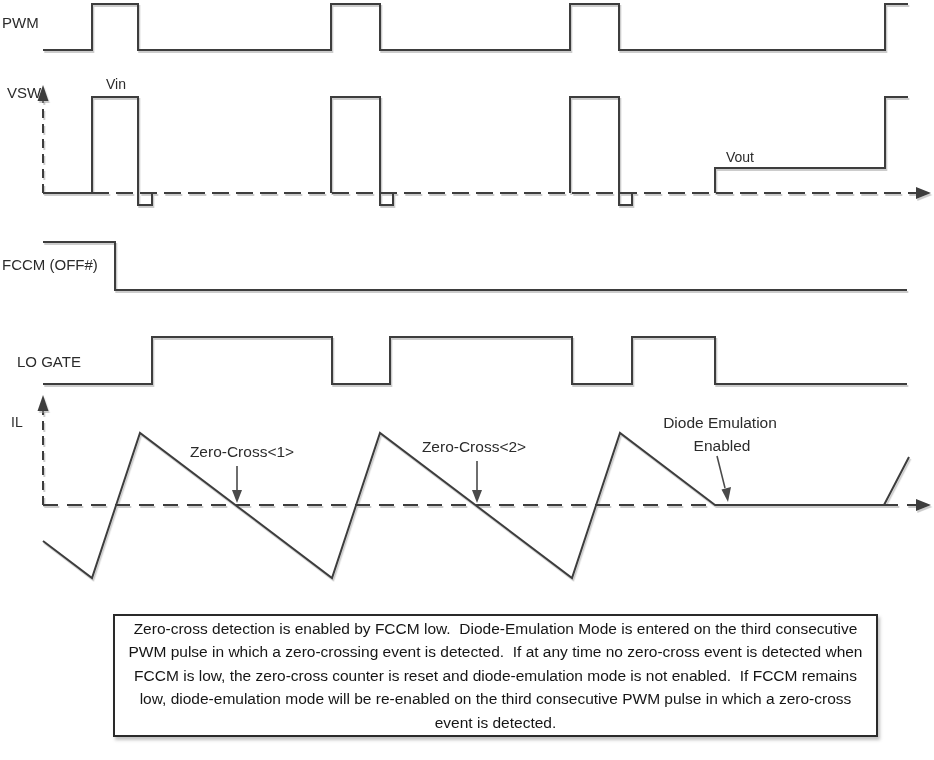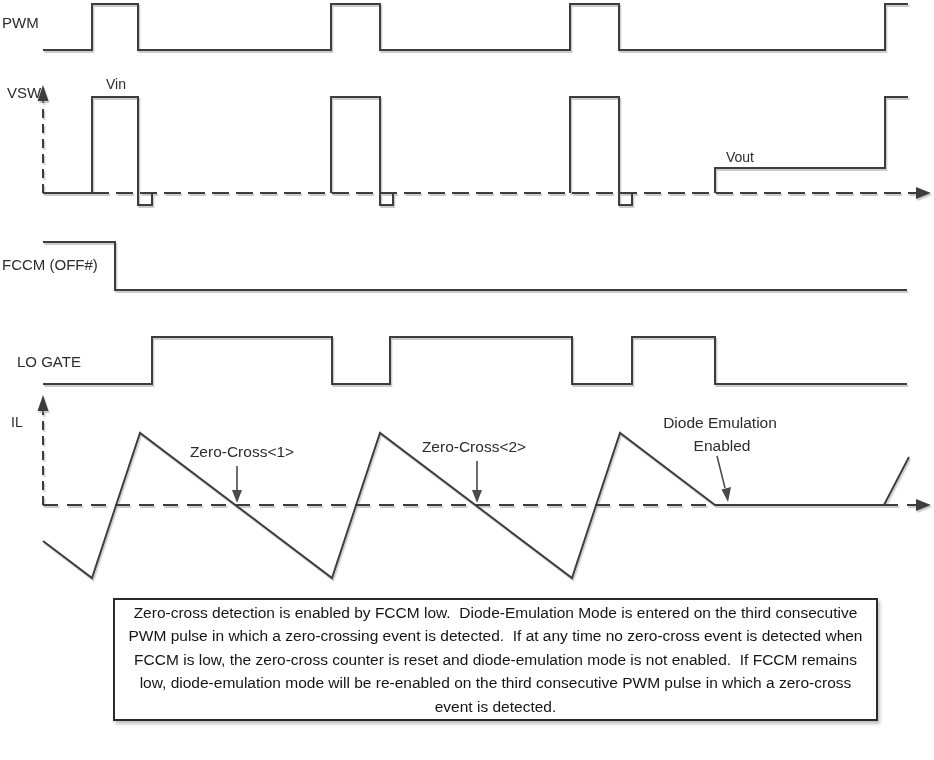--- a/index.html
+++ b/index.html
@@ -15,21 +15,21 @@
   svg text {
     fill: #2b2b2b;
     font-family: "Liberation Sans", sans-serif;
   }
   .sig-label { font-size: 15px; }
   .small-label { font-size: 14px; }
   .anno-label { font-size: 15.5px; }
   .note-box {
     position: absolute;
     left: 113px;
-    top: 598px;
+    top: 614px;
     width: 765px;
     height: 123px;
     box-sizing: border-box;
     border: 2px solid #2a2a2a;
     box-shadow: 2px 3px 3px rgba(120,120,120,0.45);
     background: #ffffff;
     display: flex;
     align-items: center;
     justify-content: center;
     text-align: center;

